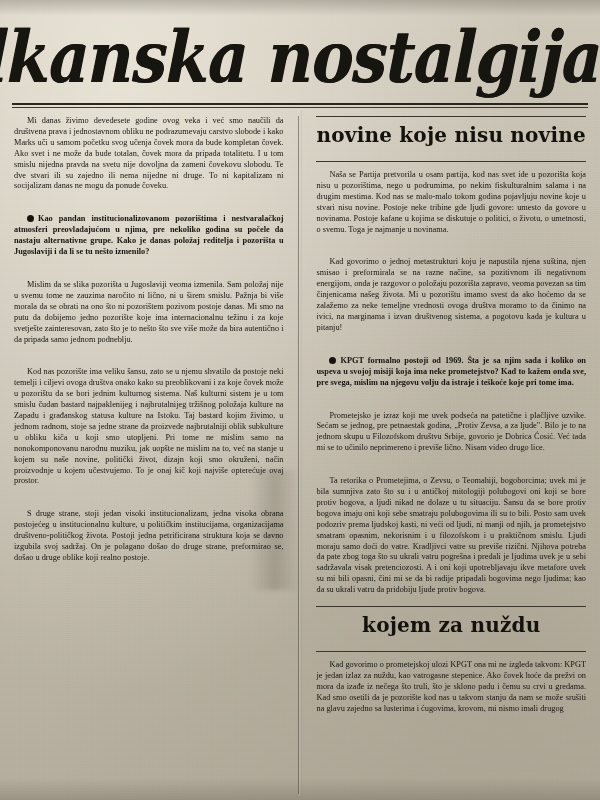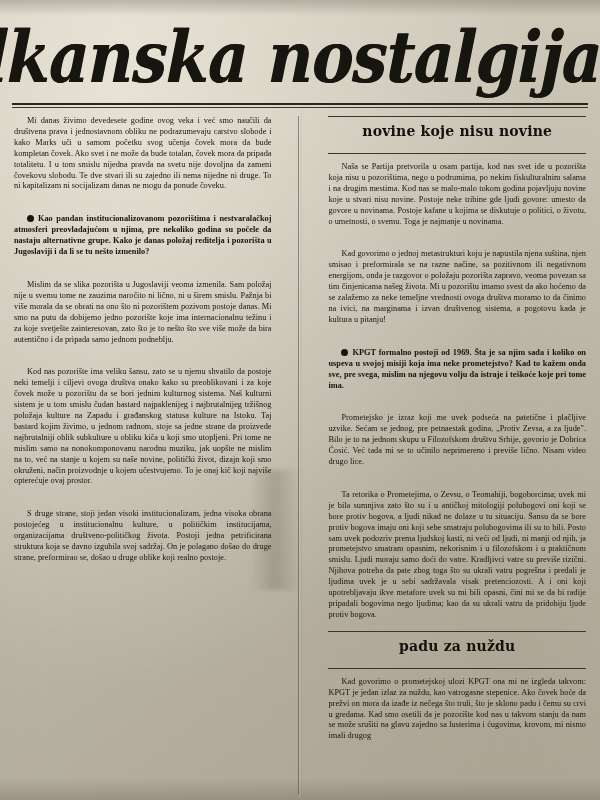--- a/index.html
+++ b/index.html
@@ -70,21 +70,21 @@
   }
 
   
   .cols {
     position: absolute;
     top: 116px;
     left: 14px;
     right: 14px;
     bottom: 6px;
     display: flex;
-    gap: 12px;
+    gap: 0;
   }
   .col {
     width: 276px;
     position: relative;
   }
   .col.left { padding-right: 10px; }
   .col.right { padding-left: 14px; }
   .vdivider {
     width: 1px;
     background: #4a443a;
@@ -117,21 +117,21 @@
     vertical-align: -1px;
   }
   .bullet-para .q {
     font-weight: 700;
   }
 
   .sect-head {
     text-align: center;
     font-family: "DejaVu Serif", serif;
     font-weight: 700;
-    font-size: 14px;
+    font-size: 20px;
     color: #14120d;
     margin: 0 0 7px 0;
     letter-spacing: 0.2px;
   }
   .sect-head-wrap {
     border-top: 1px solid #3b362c;
     border-bottom: 1px solid #3b362c;
     padding: 6px 0 7px 0;
     margin-bottom: 8px;
   }
@@ -202,19 +202,19 @@
 
       <p class="body">Naša se Partija pretvorila u osam partija, kod nas svet ide u pozorišta koja nisu u pozorištima, nego u podrumima, po nekim fiskulturalnim salama i na drugim mestima. Kod nas se malo-malo tokom godina pojavljuju novine koje u stvari nisu novine. Postoje neke tribine gde ljudi govore: umesto da govore u novinama. Postoje kafane u kojima se diskutuje o politici, o životu, o umetnosti, o svemu. Toga je najmanje u novinama.</p>
       <p class="body">Kad govorimo o jednoj metastrukturi koju je napustila njena suština, njen smisao i preformirala se na razne načine, sa pozitivnom ili negativnom energijom, onda je razgovor o položaju pozorišta zapravo, veoma povezan sa tim činjenicama našeg života. Mi u pozorištu imamo svest da ako hoćemo da se zalažemo za neke temeljne vrednosti ovoga društva moramo to da činimo na ivici, na marginama i izvan društvenog sistema, a pogotovu kada je kultura u pitanju!</p>
 
       <p class="body bullet-para"><span class="dot"></span><span class="q">KPGT formalno postoji od 1969. Šta je sa njim sada i koliko on uspeva u svojoj misiji koja ima neke prometejstvo? Kad to kažem onda sve, pre svega, mislim na njegovu volju da istraje i teškoće koje pri tome ima.</span></p>
 
       <p class="body">Prometejsko je izraz koji me uvek podseća na patetične i plačljive uzvike. Sećam se jednog, pre petnaestak godina, „Protiv Zevsa, a za ljude". Bilo je to na jednom skupu u Filozofskom društvu Srbije, govorio je Dobrica Ćosić. Već tada mi se to učinilo neprimereno i previše lično. Nisam video drugo lice.</p>
       <p class="body">Ta retorika o Prometejima, o Zevsu, o Teomahiji, bogoborcima; uvek mi je bila sumnjiva zato što su i u antičkoj mitologiji polubogovi oni koji se bore protiv bogova, a ljudi nikad ne dolaze u tu situaciju. Šansu da se bore protiv bogova imaju oni koji sebe smatraju polubogovima ili su to bili. Posto sam uvek podozriv prema ljudskoj kasti, ni veći od ljudi, ni manji od njih, ja prometejstvo smatram opasnim, nekorisnim i u filozofskom i u praktičnom smislu. Ljudi moraju samo doći do vatre. Kradljivci vatre su previše rizični. Njihova potreba da pate zbog toga što su ukrali vatru pogrešna i predali je ljudima uvek je u sebi sadržavala visak pretenciozosti. A i oni koji upotrebljavaju ikve metafore uvek su mi bili opasni, čini mi se da bi radije pripadali bogovima nego ljudima; kao da su ukrali vatru da pridobiju ljude protiv bogova.</p>
 
       <div class="sect-head-wrap mid">
-        <div class="sect-head">padu za nuždu</div>
+        <div class="sect-head">kojem za nuždu</div>
       </div>
 
       <p class="body">Kad govorimo o prometejskoj ulozi KPGT ona mi ne izgleda takvom: KPGT je jedan izlaz za nuždu, kao vatrogasne stepenice. Ako čovek hoće da prežvi on mora da izađe iz nečega što truli, što je sklono padu i čemu su crvi u gredama. Kad smo osetili da je pozorište kod nas u takvom stanju da nam se može srušiti na glavu zajedno sa lusterima i ćugovima, krovom, mi nismo imali drugog</p>
     </div>
   </div>
 </div>
 
 </body></html>

